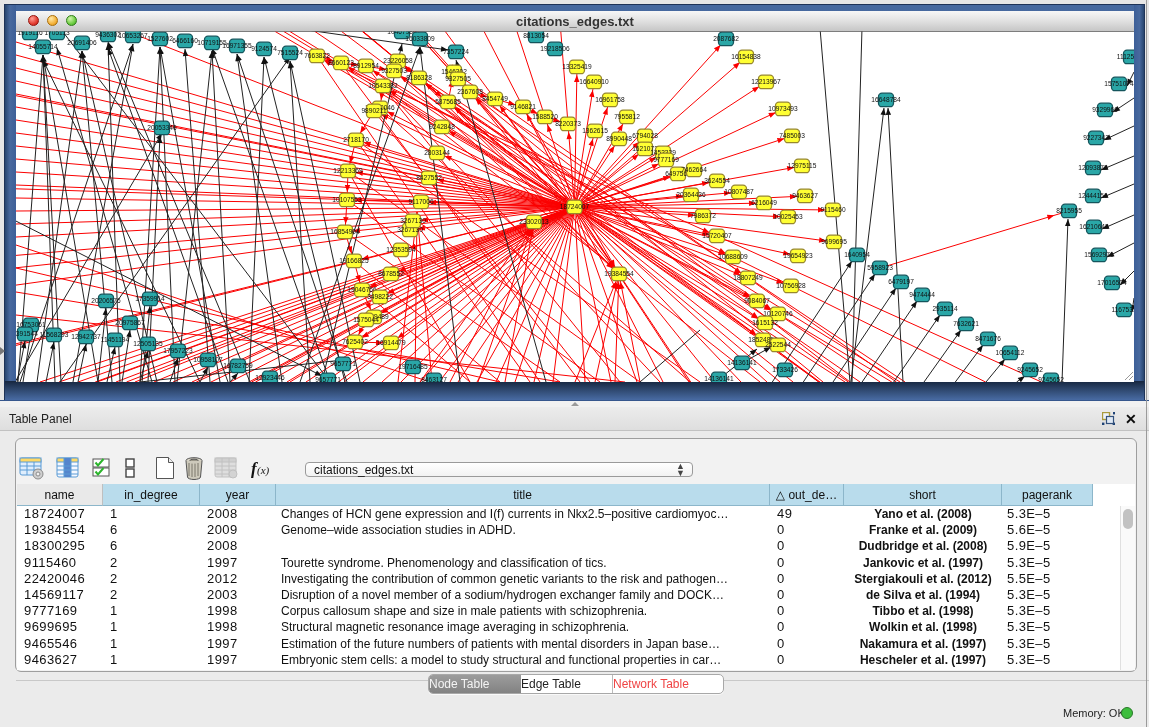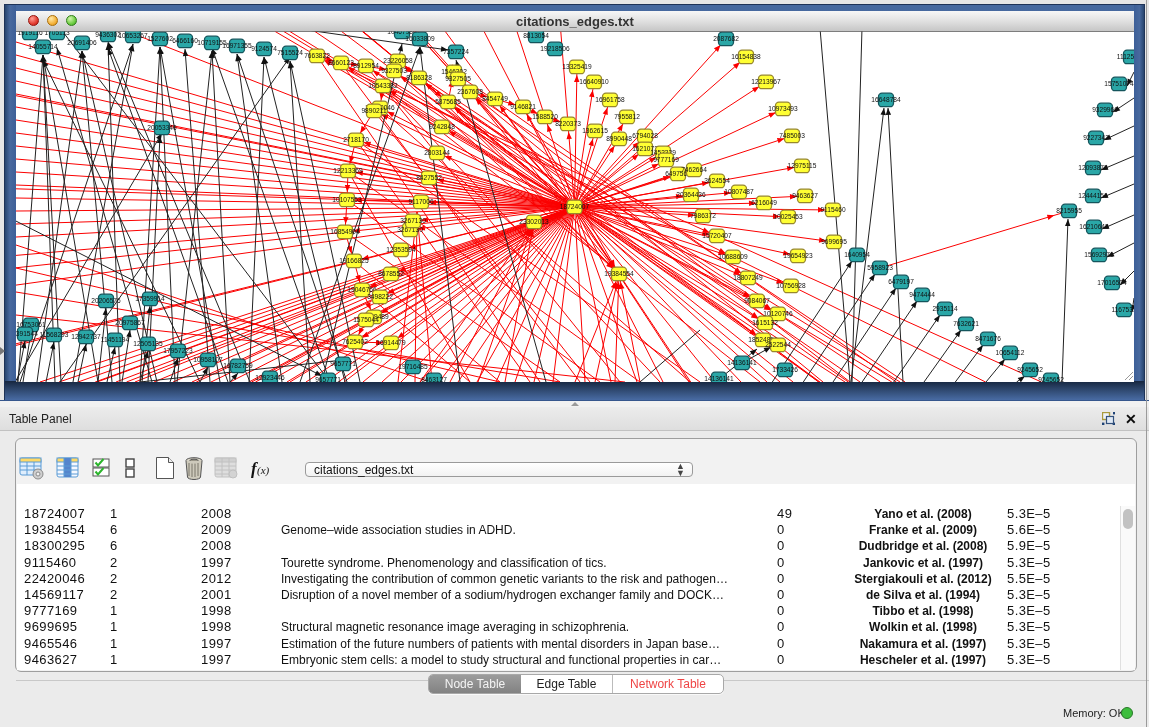--- a/index.html
+++ b/index.html
@@ -46,34 +46,34 @@
 #tbl { position:absolute; left:1px; top:45px; width:1118px; height:186px; background:#fff; }
 #thead { position:absolute; left:0; top:0; width:100%; height:22px; font-size:12px; color:#111; }
 #thead div { position:absolute; top:0; height:22px; line-height:22px; text-align:center;
   background:#b9dcec; border-right:1px solid #8cb6ca; border-bottom:1px solid #8cb6ca; }
 #trows { position:absolute; left:0; top:22px; width:100%; }
 .tr { position:relative; height:16.2px; font-size:12px; color:#111; white-space:nowrap; }
 .tr div { position:absolute; top:0; height:16.2px; line-height:16px; overflow:hidden; }
 .c0,.c1,.c2,.c4,.c6 { font-size:13px; letter-spacing:0.4px; }
 .c0 { left:7px;  width:80px; }
 .c1 { left:93px; width:92px; }
-.c2 { left:184px;width:70px; }
+.c2 { left:190px;width:70px; }
 .c3 { left:264px;width:490px; }
 .c4 { left:760px;width:68px; }
 .c5 { left:827px;width:158px; text-align:center;font-weight:bold; }
 .c6 { left:990px;width:86px; }
 #vsb { position:absolute; left:1103px; top:22px; width:15px; height:164px; background:#fafafa; border-left:1px solid #e0e0e0; }
 #vsb .th { position:absolute; left:2px; top:3px; width:10px; height:20px; background:#c2c2c2; border-radius:5px; }
 
 
 #segline { position:absolute; left:0px; top:241px; width:1149px; height:1px; background:#c8c8c8; }
 #segs { position:absolute; left:428px; top:243px; width:296px; height:20px; border:1px solid #a8a8a8;
   border-radius:5px; background:#fff; font-size:12px; display:flex; overflow:hidden;
   box-shadow:0 1px 0 rgba(255,255,255,.7); }
-#segs div { height:100%; line-height:19px; text-align:center; }
+#segs div { height:100%; line-height:19px; }
 #sg1 { width:92px; background:linear-gradient(180deg,#9c9c9c,#828282); color:#f4f4f4; }
 #sg2 { width:92px; color:#222; border-right:1px solid #bbb; }
 #sg3 { width:110px; color:#ef4444; }
 #mem { position:absolute; left:1063px; top:276px; font-size:11px; color:#222; }
 #memdot { position:absolute; left:1121px; top:276px; width:12px; height:12px; border-radius:50%;
   background:#3dbe3d; border:1px solid #2a7a2a; }
 #appedge { position:absolute; left:1146px; top:0px; width:1px; height:727px; background:#9a9a9a; }
 </style></head>
 <body>
 <div id="stage">
@@ -435,25 +435,35 @@
             <rect x="1" y="2" width="21" height="4" fill="#b5b5b5" stroke="#9a9a9a"></rect>
             <path d="M1 10h21M1 14h21M1 18h21M8 2v19M15 2v19" stroke="#9a9a9a" fill="none"></path>
             <circle cx="19" cy="18" r="4" fill="#bbb" stroke="#999"></circle>
           </g>
 
         <text x="232" y="18" font-size="17" font-style="italic" font-weight="bold" font-family="Liberation Serif, serif" fill="#111">f</text>
           <text x="238" y="18" font-size="11" font-style="italic" font-family="Liberation Serif, serif" fill="#111">(x)</text>
       </svg>
       <div id="combo">citations_edges.txt<span class="ar">▲<br>▼</span></div>
       <div id="tbl">
+        <div id="thead">
+          <div style="left:0;width:86px;background:#e9e9e9;border-right:1px solid #bfbfbf;">name</div>
+          <div style="left:86px;width:97px;">in_degree</div>
+          <div style="left:183px;width:76px;">year</div>
+          <div style="left:259px;width:494px;">title</div>
+          <div style="left:753px;width:74px;">△ out_de…</div>
+          <div style="left:827px;width:158px;">short</div>
+          <div style="left:985px;width:91px;">pagerank</div>
+        </div>
         <div id="trows">
 <div class="tr">
               <div class="c0">18724007</div>
               <div class="c1">1</div>
               <div class="c2">2008</div>
+              <div class="c3">Changes of HCN gene expression and I(f) currents in Nkx2.5–positive cardiomyoc…</div>
               <div class="c4">49</div>
               <div class="c5">Yano et al. (2008)</div>
               <div class="c6">5.3E–5</div>
             </div>
 <div class="tr">
               <div class="c0">19384554</div>
               <div class="c1">6</div>
               <div class="c2">2009</div>
               <div class="c3">Genome–wide association studies in ADHD.</div>
               <div class="c4">0</div>
@@ -482,30 +492,31 @@
               <div class="c1">2</div>
               <div class="c2">2012</div>
               <div class="c3">Investigating the contribution of common genetic variants to the risk and pathogen…</div>
               <div class="c4">0</div>
               <div class="c5">Stergiakouli et al. (2012)</div>
               <div class="c6">5.5E–5</div>
             </div>
 <div class="tr">
               <div class="c0">14569117</div>
               <div class="c1">2</div>
-              <div class="c2">2001</div>
+              <div class="c2">2003</div>
               <div class="c3">Disruption of a novel member of a sodium/hydrogen exchanger family and DOCK…</div>
               <div class="c4">0</div>
               <div class="c5">de Silva et al. (1994)</div>
               <div class="c6">5.3E–5</div>
             </div>
 <div class="tr">
               <div class="c0">9777169</div>
               <div class="c1">1</div>
               <div class="c2">1998</div>
+              <div class="c3">Corpus callosum shape and size in male patients with schizophrenia.</div>
               <div class="c4">0</div>
               <div class="c5">Tibbo et al. (1998)</div>
               <div class="c6">5.3E–5</div>
             </div>
 <div class="tr">
               <div class="c0">9699695</div>
               <div class="c1">1</div>
               <div class="c2">1998</div>
               <div class="c3">Structural magnetic resonance image averaging in schizophrenia.</div>
               <div class="c4">0</div>

